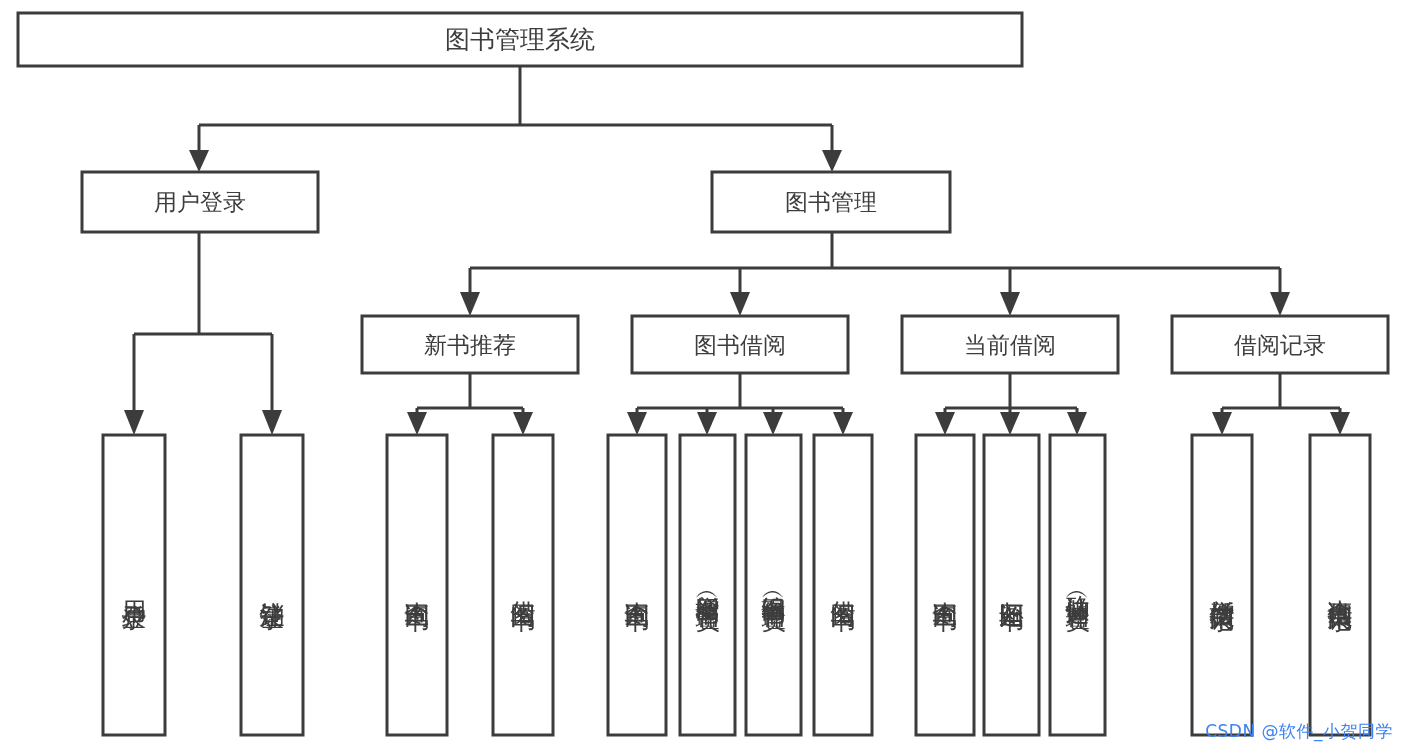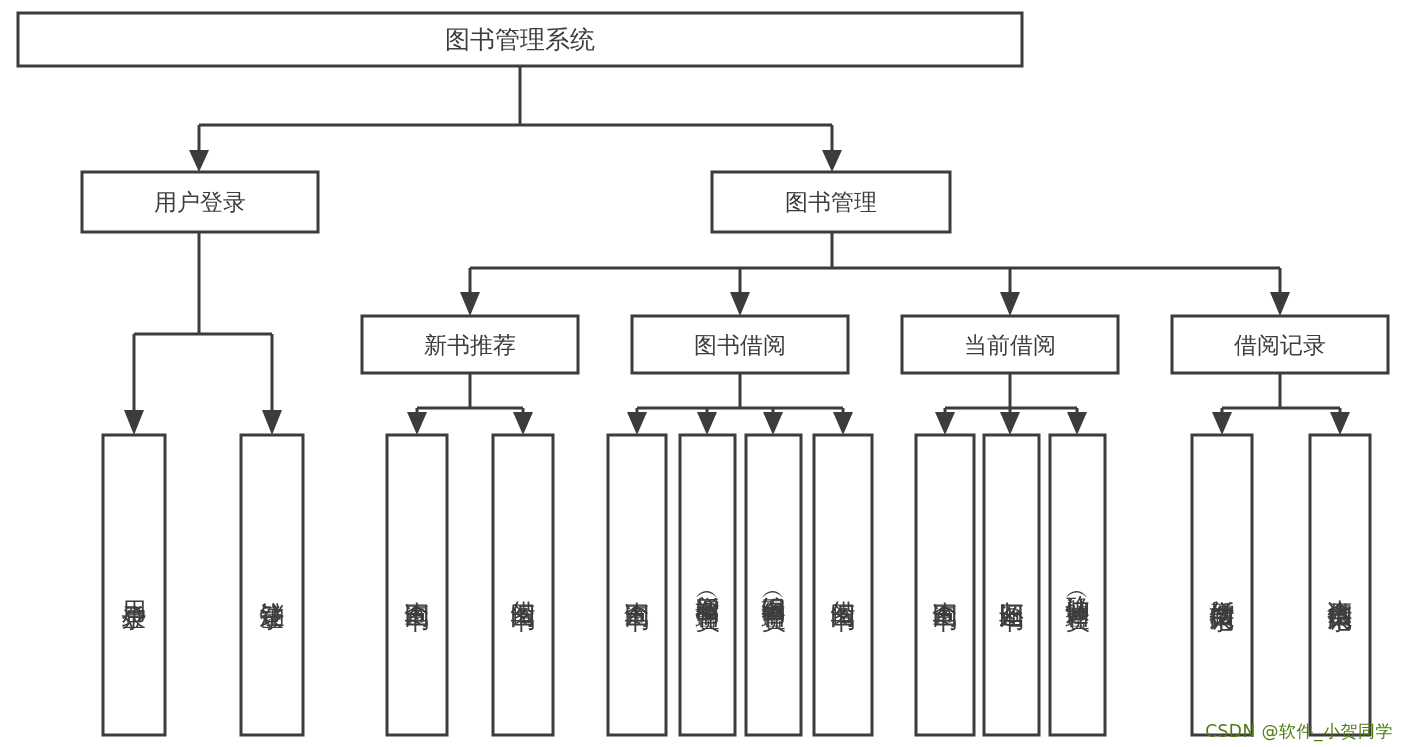--- a/index.html
+++ b/index.html
@@ -18,21 +18,21 @@
     fill:#3d3d3d;
     font-family:"DejaVu Sans","Liberation Sans",sans-serif;
     text-anchor:middle;
   }
   .lbl-root{font-size:25px;}
   .lbl-mid{font-size:23px;}
   .watermark{
     position:absolute;
     right:12px;bottom:4px;
     font-size:17px;
-    color:#4d7c0f;
+    color:#3b82f6;
     font-family:"DejaVu Sans","Liberation Sans",sans-serif;
     white-space:nowrap;
     letter-spacing:0.5px;
   }
 </style>
 </head>
 <body>
 
 <svg id="canvas" viewBox="0 0 1405 747">
   <defs></defs>

